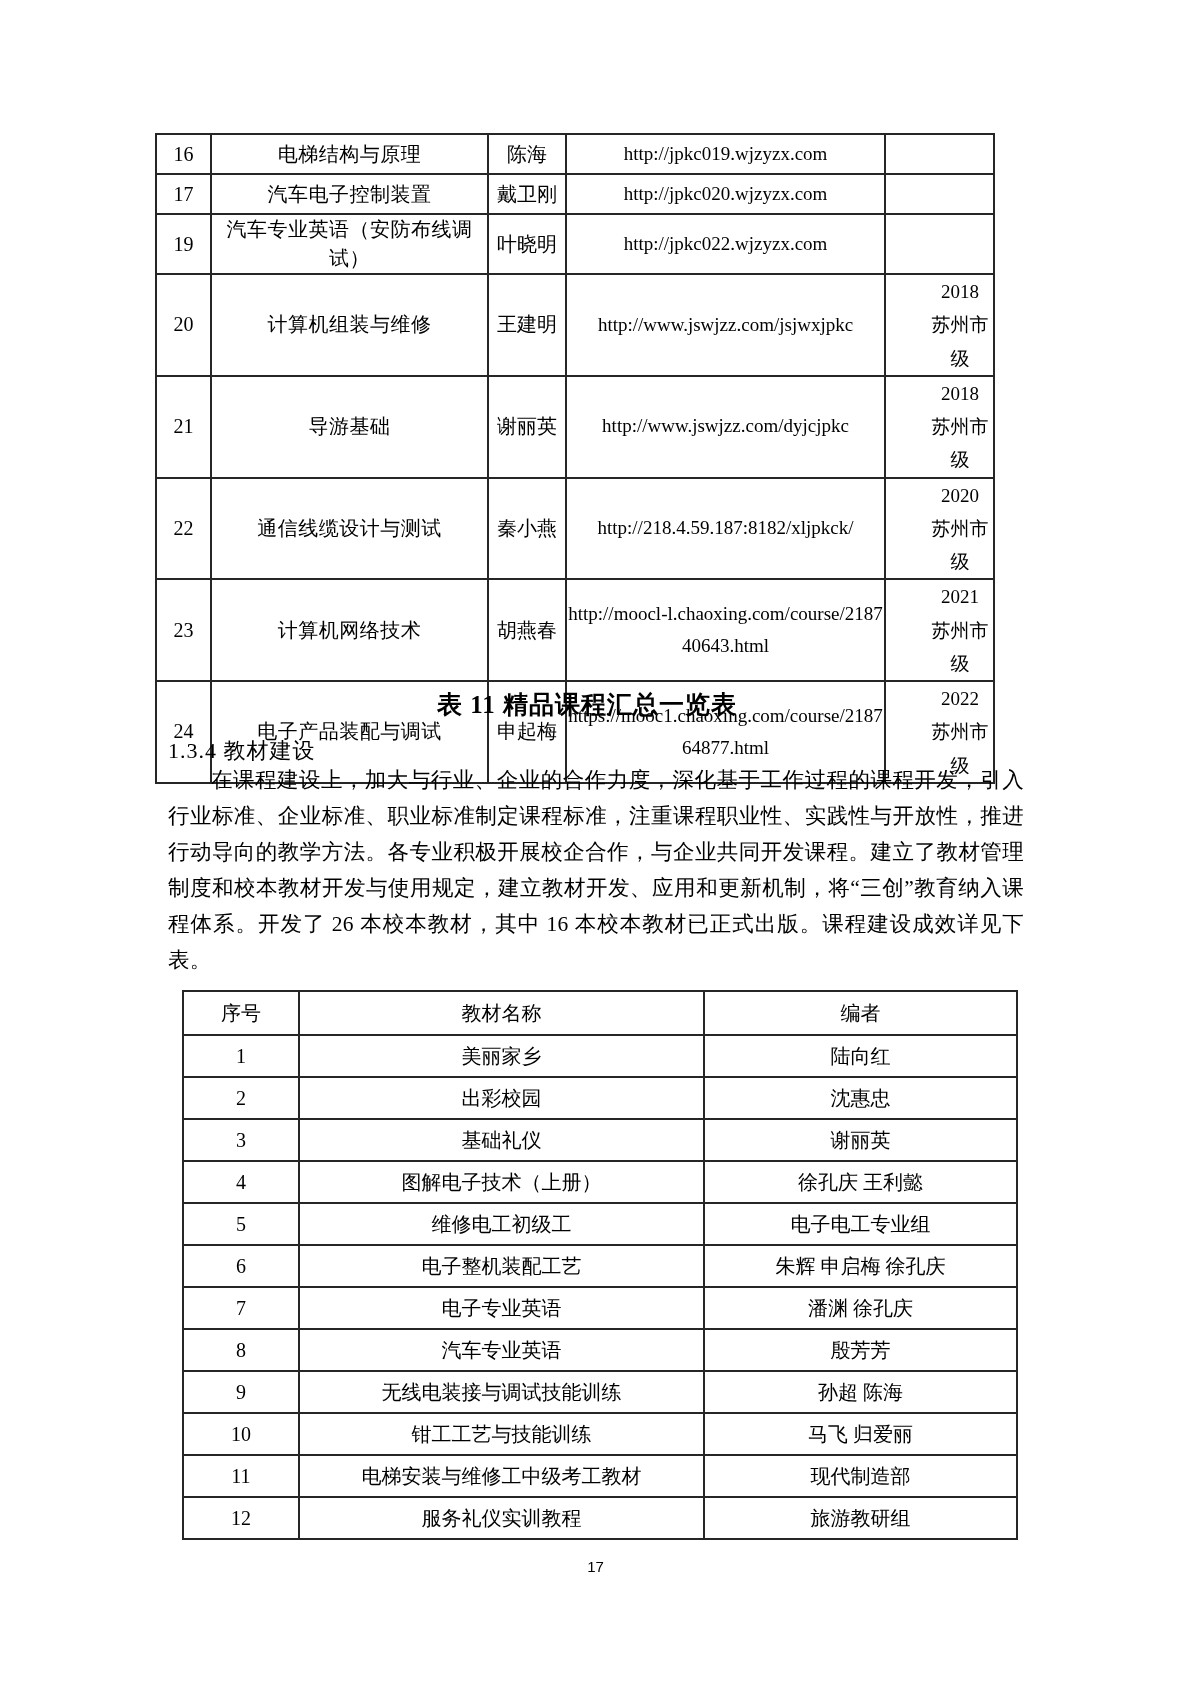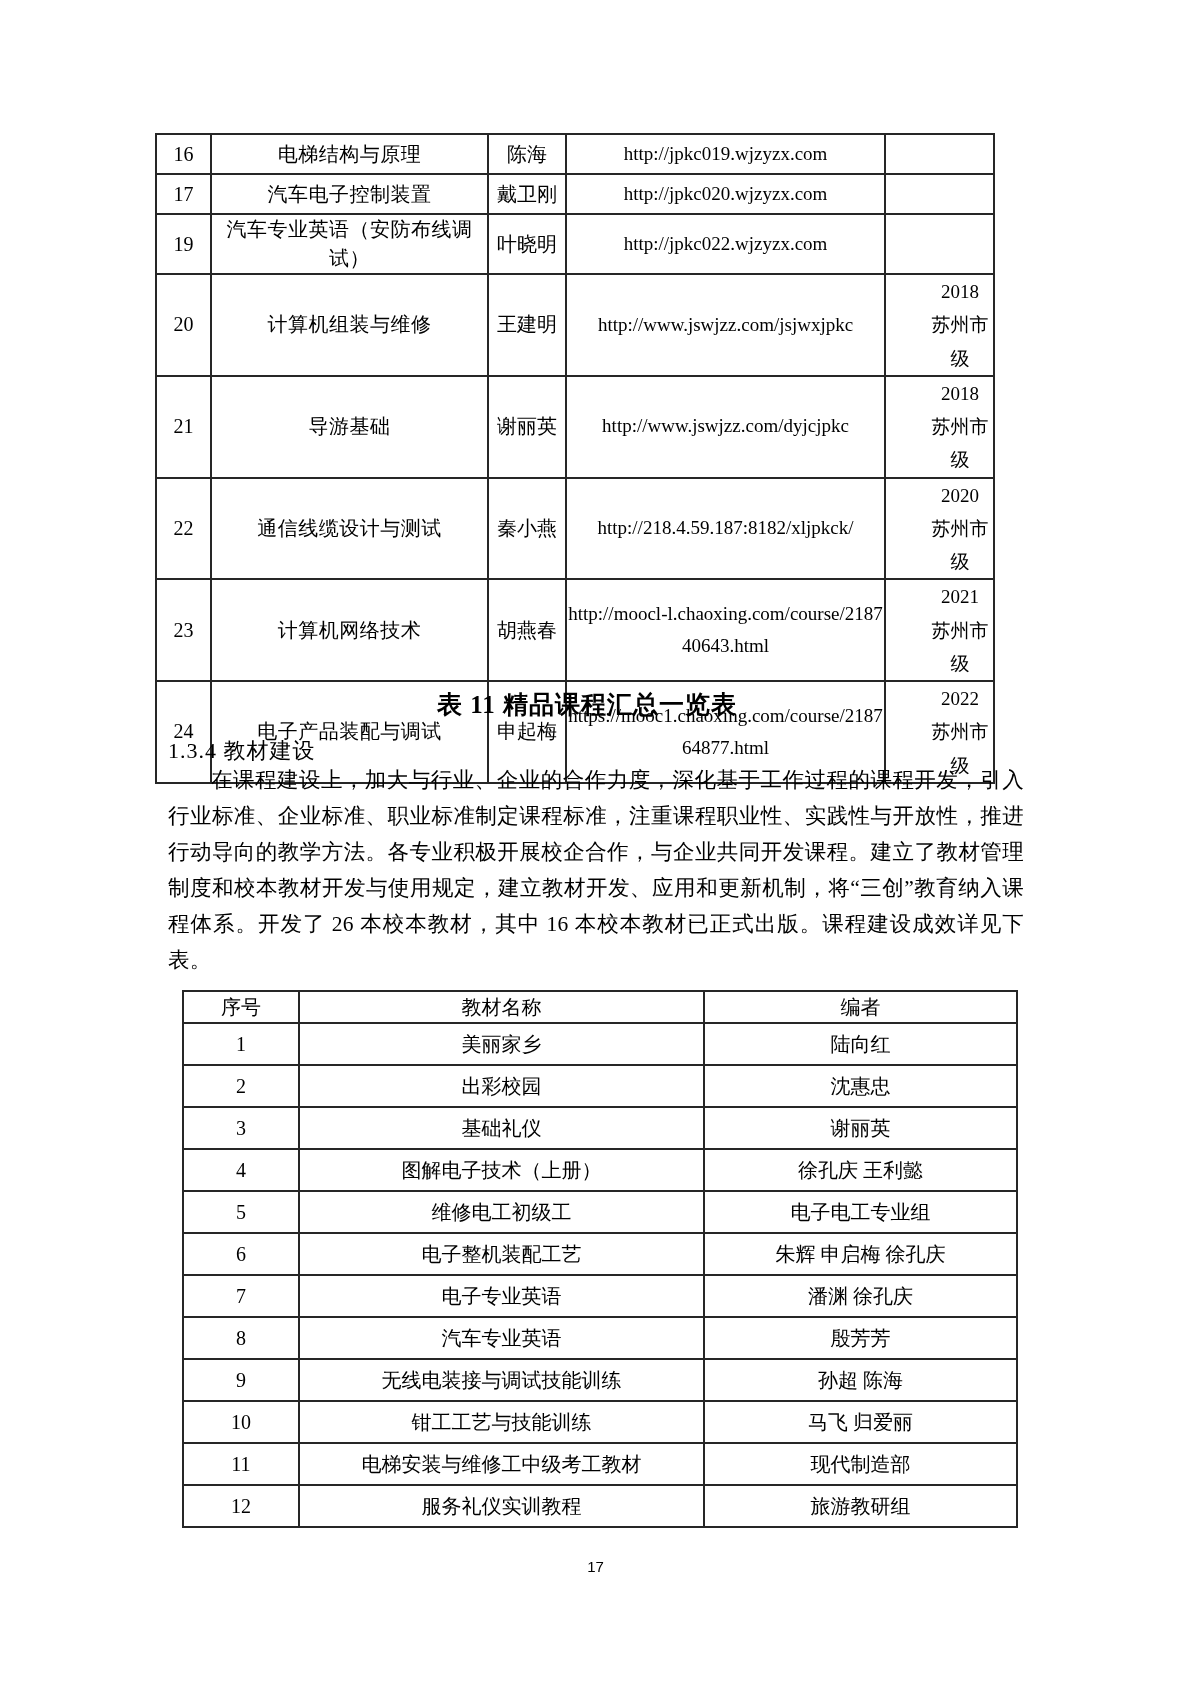--- a/index.html
+++ b/index.html
@@ -44,21 +44,21 @@
   #para {
     left:168px; top:762px; width:856px;
     font-size:21.5px; line-height:36px;
     text-align:justify; text-indent:2em;
     letter-spacing:0.2px;
   }
 
   
   #table2 { left:182px; top:990px; width:834px; }
   #table2 td, #table2 th { font-size:20px; }
-  #table2 thead tr { height:32px;font-family:Liberation Serif, serif; }
+  #table2 thead tr { height:44px;font-family:Liberation Serif, serif; }
   #table2 tbody tr { height:42px; }
 
   
   #pagenum {
     left:0; top:1558px; width:1191px;
     text-align:center; font-size:15px;
     font-family:"Liberation Sans","DejaVu Sans",sans-serif;
   }
 </style>
 </head>

